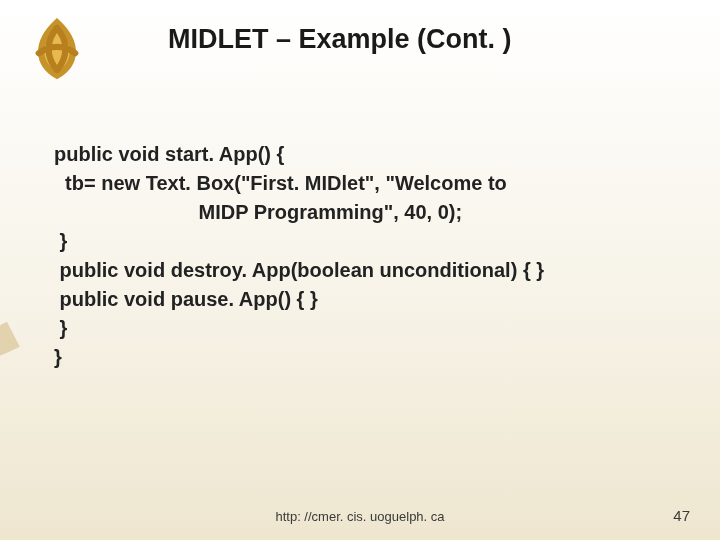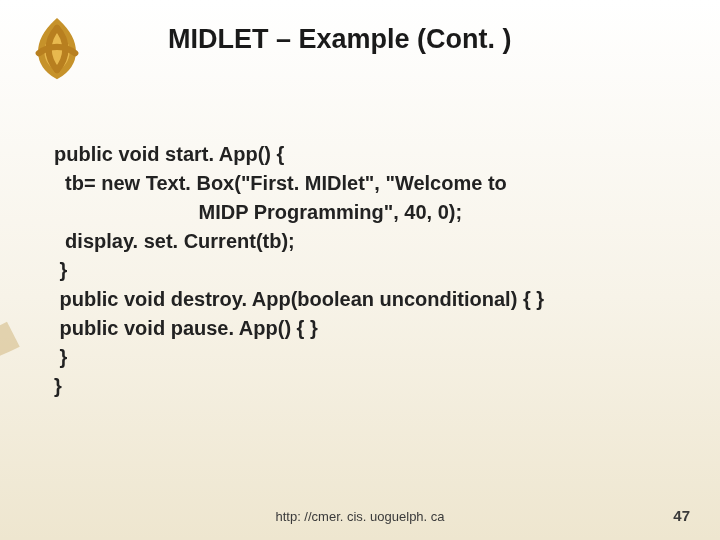--- a/index.html
+++ b/index.html
@@ -102,21 +102,20 @@
     text-align: center;
     font-size: 13px;
     color: #3a3a3a;
   }
   .page-num {
     position: absolute;
     right: 30px;
     bottom: 16px;
     font-size: 15px;
     color: #3a3a3a;
-    font-weight: bold;
   }
 </style>
 </head>
 <body>
 
 <div class="slide">
 
   <div class="arc arc-right"></div>
   <div class="arc arc-right2"></div>
   <div class="arc arc-tl-blue"></div>
@@ -133,21 +132,20 @@
       </g>
     </svg>
   </div>
 
   <div class="title">MIDLET – Example (Cont. )</div>
 
   <div class="body">
     <div class="line">public void start. App() {</div>
     <div class="line">  tb= new Text. Box("First. MIDlet", "Welcome to</div>
     <div class="line">                          MIDP Programming", 40, 0);</div>
-    <div class="line">  display. set. Current(tb);</div>
     <div class="line"> }</div>
     <div class="line"> public void destroy. App(boolean unconditional) { }</div>
     <div class="line"> public void pause. App() { }</div>
     <div class="line"> }</div>
     <div class="line">}</div>
   </div>
 
   <div class="footer-url">http: //cmer. cis. uoguelph. ca</div>
   <div class="page-num">47</div>
 

